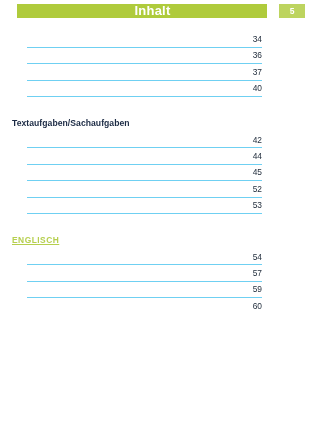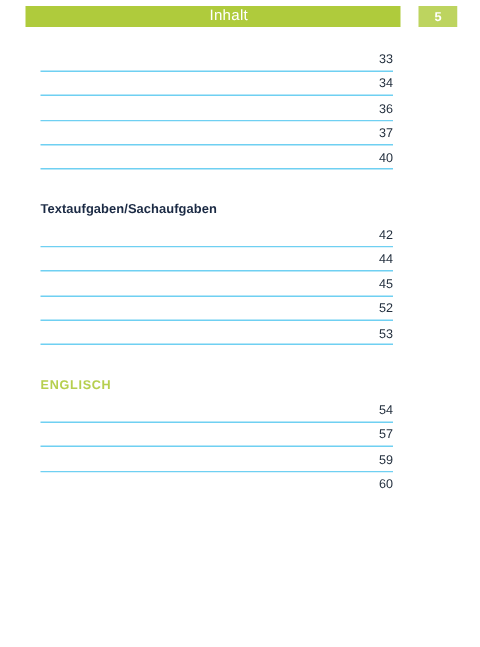--- a/index.html
+++ b/index.html
@@ -37,22 +37,22 @@
   }
   .header-title {
     position: absolute;
     left: 0;
     top: 0;
     width: 100%;
     height: 14px;
     line-height: 14px;
     text-align: center;
     color: #ffffff;
-    font-size: 10px;
-    font-weight: normal;
+    font-size: 13px;
+    font-weight: bold;
     letter-spacing: 0.2px;
   }
   .header-pagenum {
     position: absolute;
     left: 279px;
     top: 0;
     width: 26px;
     height: 14px;
     line-height: 14px;
     background: #bdd45f;
@@ -69,30 +69,31 @@
   }
 
   .section {
     margin: 0;
   }
 
   
   .section-head {
     height: 19px;
     line-height: 19px;
-    padding-left: 27px;
+    padding-left: 12px;
     font-size: 8.6px;
     font-weight: bold;
     color: #1b2a44;
     letter-spacing: 0.05px;
   }
   .section-head.accent-green {
     color: #b6cf4e;
     letter-spacing: 0.5px;
     font-size: 8.4px;
+    text-decoration: underline;
   }
 
   
   .gap-lg { height: 16px; }
 
   
   .row {
     position: relative;
     height: 16.4px;
   }
@@ -160,26 +161,20 @@
   <div class="header">
     <div class="header-bar"></div>
     <div class="header-title">Inhalt</div>
     <div class="header-pagenum">5</div>
   </div>
 
   <div class="content" id="toc-content">
       <div class="section">
         <div class="row">
           <span class="tab cyan"></span>
-          <span class="label">Schriftliche Subtraktion</span>
-          <span class="page">33</span>
-          <span class="rule cyan"></span>
-        </div>
-        <div class="row">
-          <span class="tab cyan"></span>
           <span class="label">Schriftliche Multiplikation</span>
           <span class="page">34</span>
           <span class="rule cyan"></span>
         </div>
         <div class="row">
           <span class="tab cyan"></span>
           <span class="label">Schriftliche Division ohne Rest</span>
           <span class="page">36</span>
           <span class="rule cyan"></span>
         </div>

